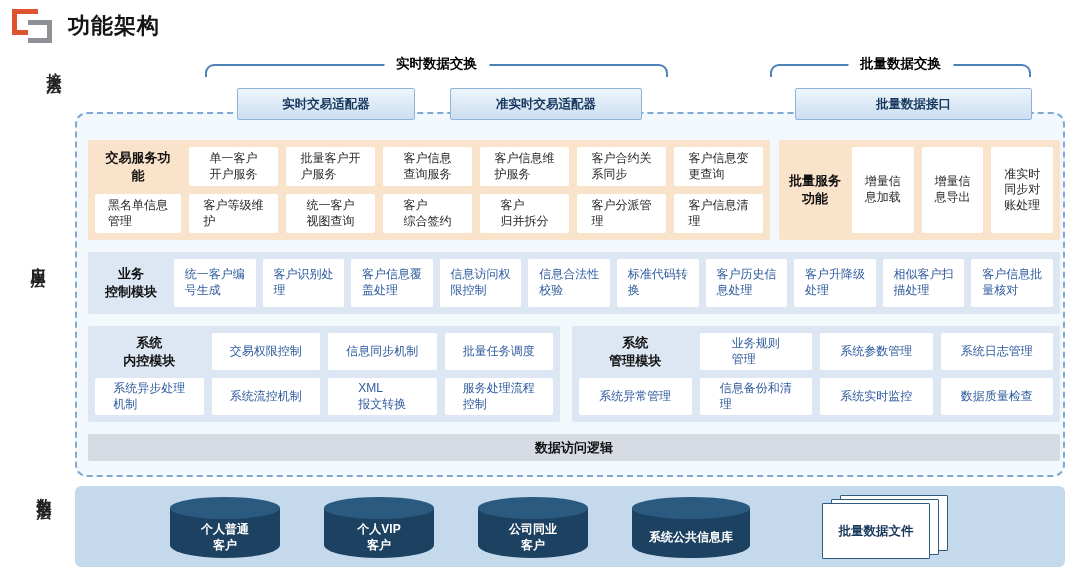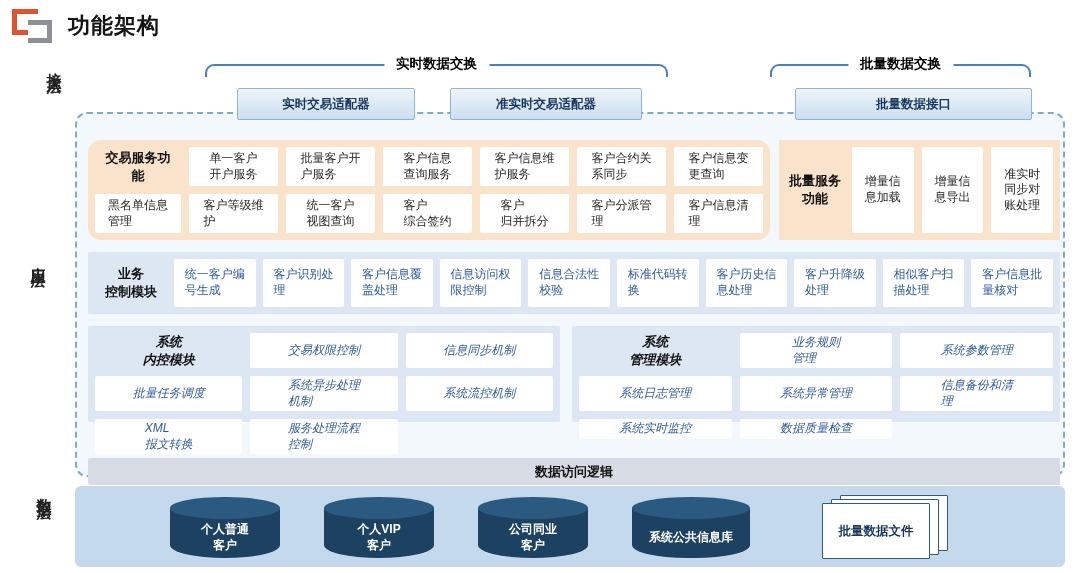--- a/index.html
+++ b/index.html
@@ -57,33 +57,33 @@
   .grid { display: grid; gap: 8px; height: 100%; }
   .sec-label { display: flex; align-items: center; justify-content: center; text-align: center;
                font-weight: 700; font-size: 13px; color: #111; line-height: 1.35;
                white-space: pre-line; }
   .item { background: #fff; border-radius: 2px; display: flex; align-items: center;
           justify-content: center; text-align: left; font-size: 12px; line-height: 1.3;
           white-space: pre-line; padding: 2px 4px; }
   .item.dark { color: #262626; }
   .item.blue { color: #2e5b9e; }
 
-  .p-tx    { left: 88px;  top: 140px; width: 682px; height: 100px; border-radius: 13px; }
+  .p-tx    { left: 88px;  top: 140px; width: 682px; height: 100px; }
   .g-tx    { grid-template-columns: 86px repeat(6, 1fr); grid-template-rows: 1fr 1fr; }
   .p-batch { left: 779px; top: 140px; width: 281px; height: 100px; }
   .g-batch { grid-template-columns: 58px repeat(3, 1fr); grid-template-rows: 1fr; }
   .p-bc    { left: 88px;  top: 252px; width: 972px; height: 62px; }
   .g-bc    { grid-template-columns: 72px repeat(10, 1fr); grid-template-rows: 1fr; gap: 7px; }
   .p-ic    { left: 88px;  top: 326px; width: 472px; height: 96px; }
   .p-mg    { left: 572px; top: 326px; width: 488px; height: 96px; }
-  .g-mod   { grid-template-columns: repeat(3, 1fr); grid-template-rows: 1fr 1fr; font-style: italic; }
+  .g-mod   { grid-template-columns: repeat(4, 1fr); grid-template-rows: 1fr 1fr; }
 
   .bar-da { position: absolute; left: 88px; top: 434px; width: 972px; height: 27px;
             background: #d7dce4; border-radius: 2px; display: flex; align-items: center;
-            justify-content: center; font-weight: 700; font-size: 13px; color: #111; z-index: 2; margin-top: 24px; }
+            justify-content: center; font-weight: 700; font-size: 13px; color: #111; z-index: 2; }
 
   
   .data-box { position: absolute; left: 75px; top: 486px; width: 990px; height: 81px;
               background: #c5d9ed; border-radius: 6px; z-index: 1; }
   .cyl-row { position: absolute; left: 170px; top: 497px; display: flex; gap: 44px; z-index: 2; }
   .cyl { position: relative; width: 110px; height: 50px; margin-top: 11px; background: #1d4161;
          border-radius: 0 0 55px 55px / 0 0 13px 13px; display: flex; align-items: center;
          justify-content: center; text-align: center; color: #fff; font-weight: 700;
          font-size: 12px; line-height: 1.35; white-space: pre-line; padding-top: 8px; }
   .cyl::before { content: ""; position: absolute; left: 0; top: -11px; width: 100%; height: 22px;

